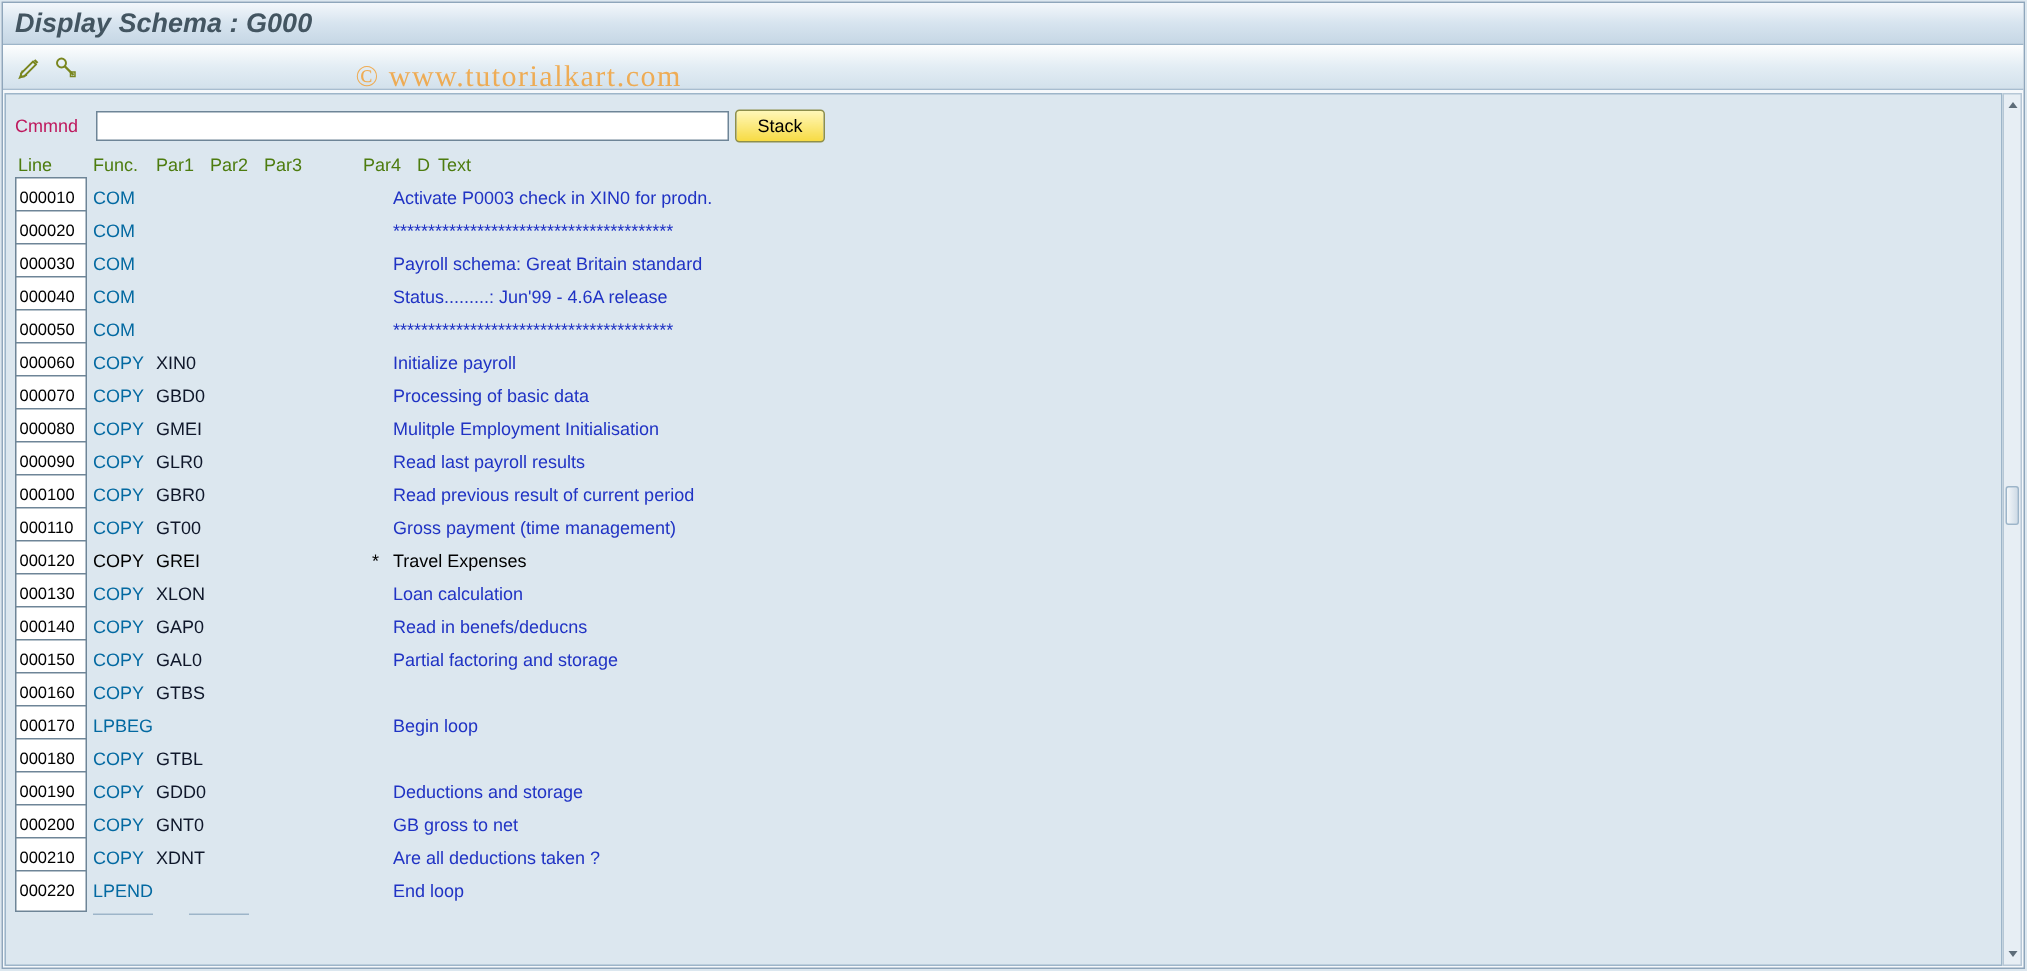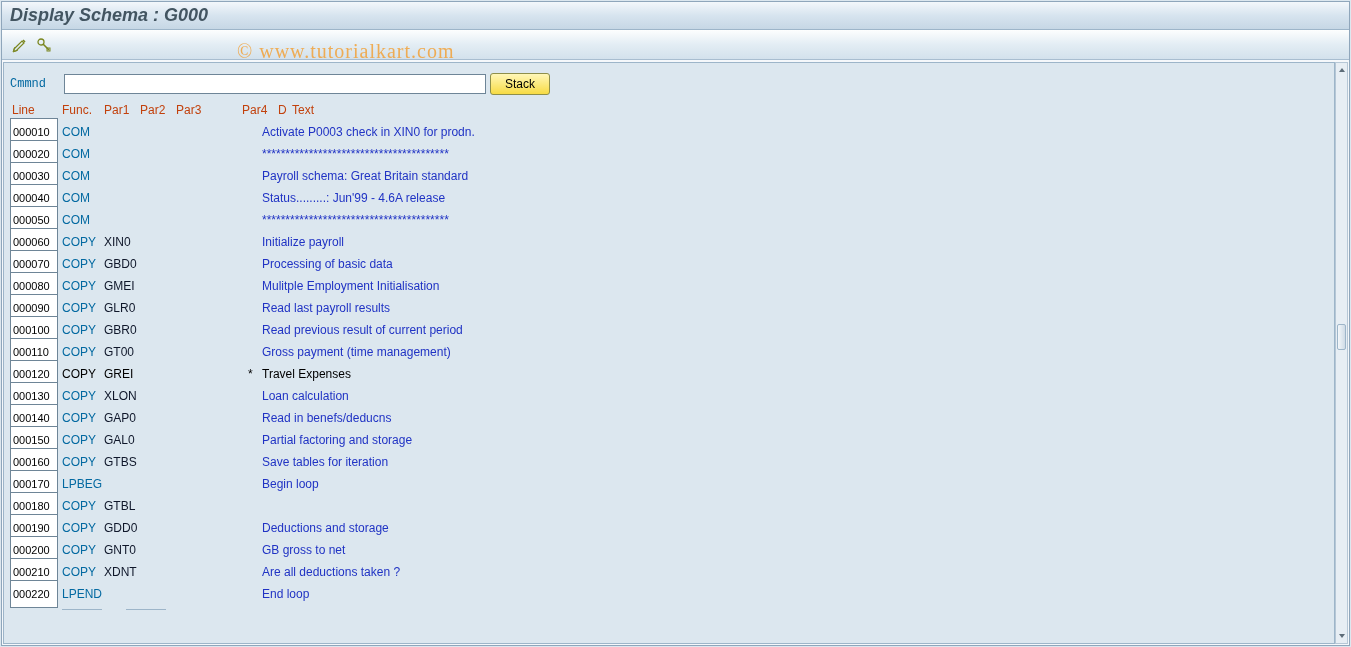--- a/index.html
+++ b/index.html
@@ -74,23 +74,22 @@
     padding: 10px 6px 0 6px;
   }
 
   .cmd-row {
     display: flex;
     align-items: center;
     gap: 4px;
     margin-bottom: 6px;
   }
   .cmd-label {
-    color: #0369a1;
+    color: #be185d;
     width: 50px;
-    font-family: Liberation Mono, monospace;
   }
   .cmd-input {
     height: 20px;
     border: 1px solid #6e8597;
     background: #fff;
     width: 422px;
     padding: 0 4px;
     font-family: inherit;
     font-size: 12px;
   }
@@ -100,21 +99,21 @@
     border: 1px solid #8e8f4b;
     border-radius: 3px;
     padding: 0 14px;
     font: inherit;
     cursor: pointer;
     color: #000;
   }
 
   .grid-header {
     display: flex;
-    color: #c2410c;
+    color: #4d7c0f;
     padding: 2px 0 4px 0;
   }
   .col-line  { width: 52px; padding-left:2px; }
   .col-func  { width: 42px; }
   .col-par1  { width: 36px; }
   .col-par2  { width: 36px; }
   .col-par3  { width: 36px; }
   .col-par4  { width: 36px; margin-left: 30px; }
   .col-d     { width: 14px; }
   .col-text  { flex: 1; }
@@ -420,21 +419,20 @@
           <div class="row">
             <span class="line-wrap">
               <input class="line-input" type="text" value="000160" style="">
             </span>
             <span class="cell cell-func">COPY</span>
             <span class="cell cell-par1">GTBS</span>
             <span class="cell cell-par2"></span>
             <span class="cell cell-par3"></span>
             <span class="cell cell-par4"></span>
             <span class="cell cell-d"></span>
-            <span class="cell cell-text">Save tables for iteration</span>
           </div>
           <div class="row">
             <span class="line-wrap">
               <input class="line-input" type="text" value="000170" style="">
             </span>
             <span class="cell cell-func">LPBEG</span>
             <span class="cell cell-par1"></span>
             <span class="cell cell-par2"></span>
             <span class="cell cell-par3"></span>
             <span class="cell cell-par4"></span>

